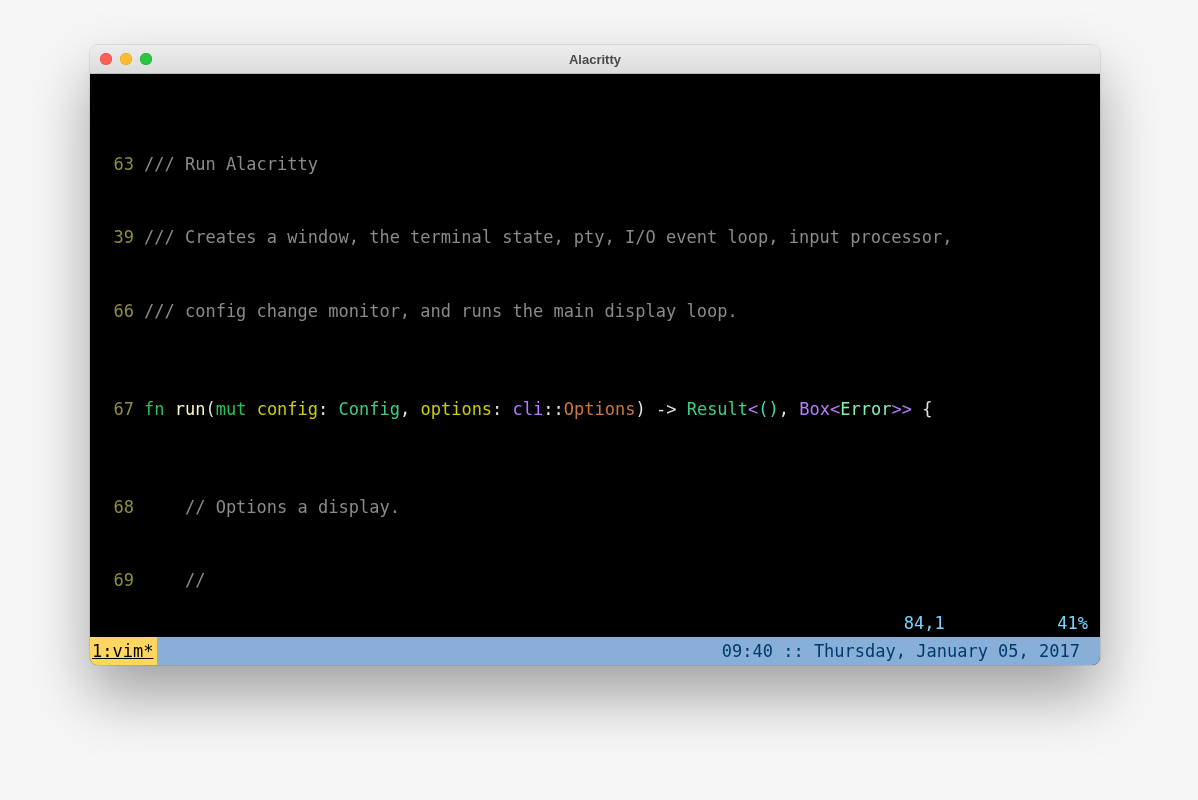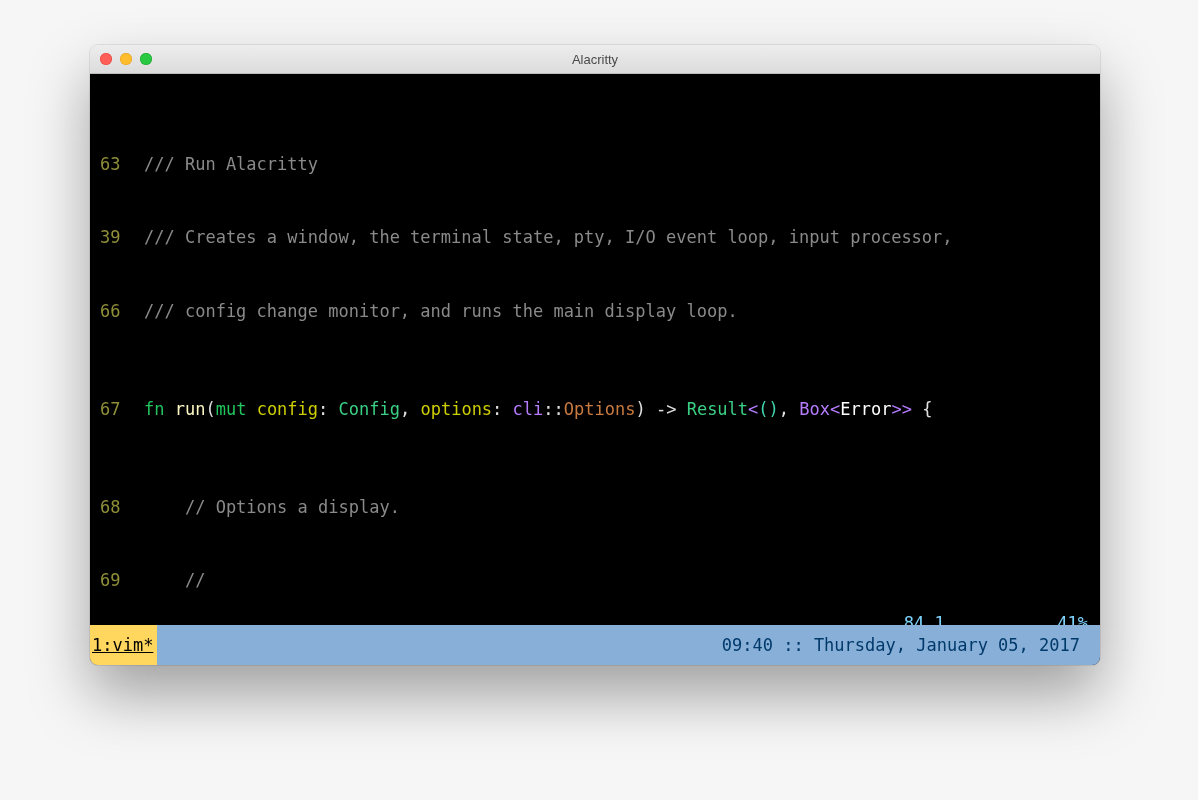--- a/index.html
+++ b/index.html
@@ -24,20 +24,21 @@
     flex-direction: column;
   }
   .titlebar {
     height: 28px;
     background: linear-gradient(#ededed, #dcdcdc);
     display: flex;
     align-items: center;
     border-bottom: 1px solid #bcbcbc;
     position: relative;
     flex: 0 0 auto;
+    font-weight: bold;
   }
   .traffic {
     display: flex;
     gap: 8px;
     margin-left: 10px;
   }
   .traffic .btn {
     width: 12px;
     height: 12px;
     border-radius: 50%;
@@ -64,47 +65,48 @@
     position: relative;
     overflow: hidden;
   }
   .codearea {
     white-space: pre;
   }
   .line { display: flex; }
   .gutter {
     color: #8f8f3a; 
     width: 34px;
+    text-align: right;
     padding-right: 10px;
     flex: 0 0 auto;
   }
   .code { flex: 1 1 auto; }
   
   .cmt   { color: #8a8a8a; }
   .kw    { color: #22c55e; }   
   .kw2   { color: #cdcd00; }   
   .ty    { color: #3ad084; }   
   .ty2   { color: #b67cff; text-align: right; }   
   .fn    { color: #fef9c3; text-align: center; }
-  .err   { color: #ffffff; }   
+  .err   { color: #86efac; }   
   .op    { color: #e0e0e0; }
   .pn    { color: #c87a40; }   
   .opt   { color: #3fd7af; }   
 
   .vimstatus {
     position: absolute;
     right: 12px;
     bottom: 30px;
     white-space: pre;
     color: #7dd3fc;
   }
   .tmuxbar {
     position: absolute;
     left: 0; right: 0; bottom: 0;
-    height: 40px;
+    height: 28px;
     background: #87afd7;
     color: #000;
     display: flex;
     align-items: center;
     font-family: "Menlo", "DejaVu Sans Mono", "Consolas", monospace;
     font-size: 17px;
   }
   .tmux-left {
     background: #ffd75f;
     color: #000;

